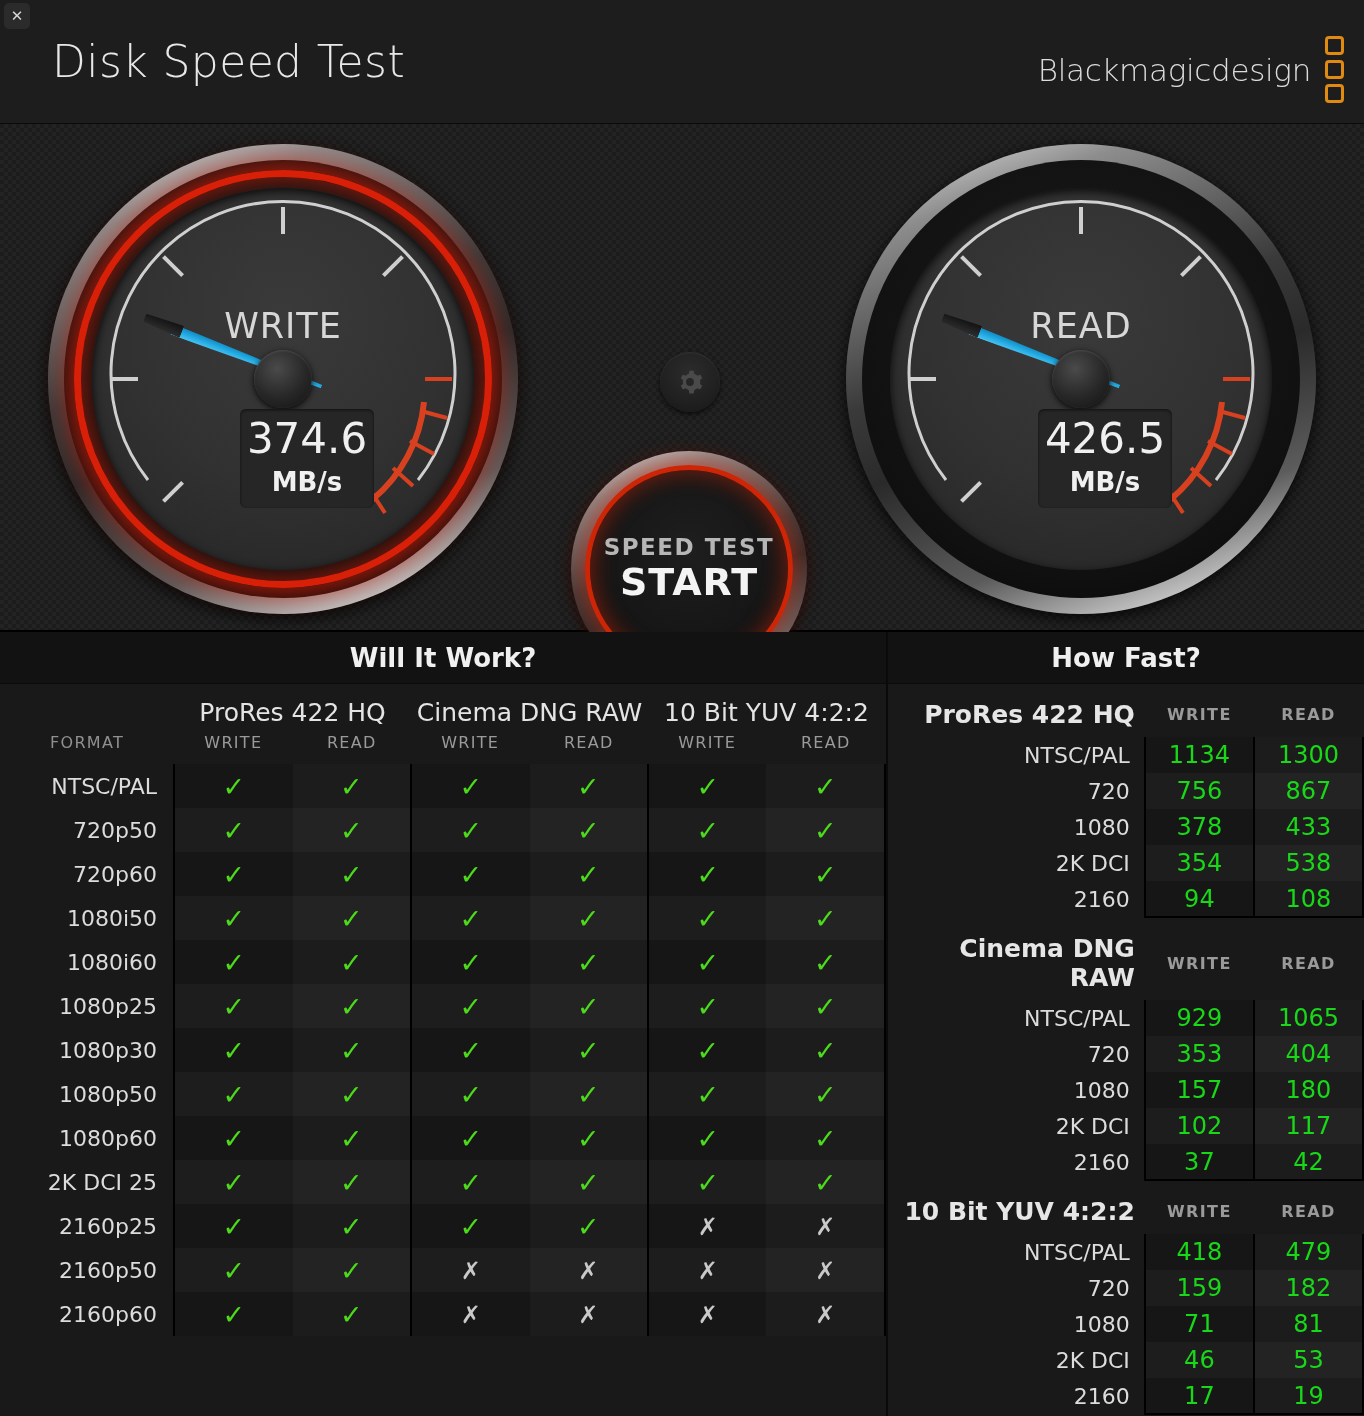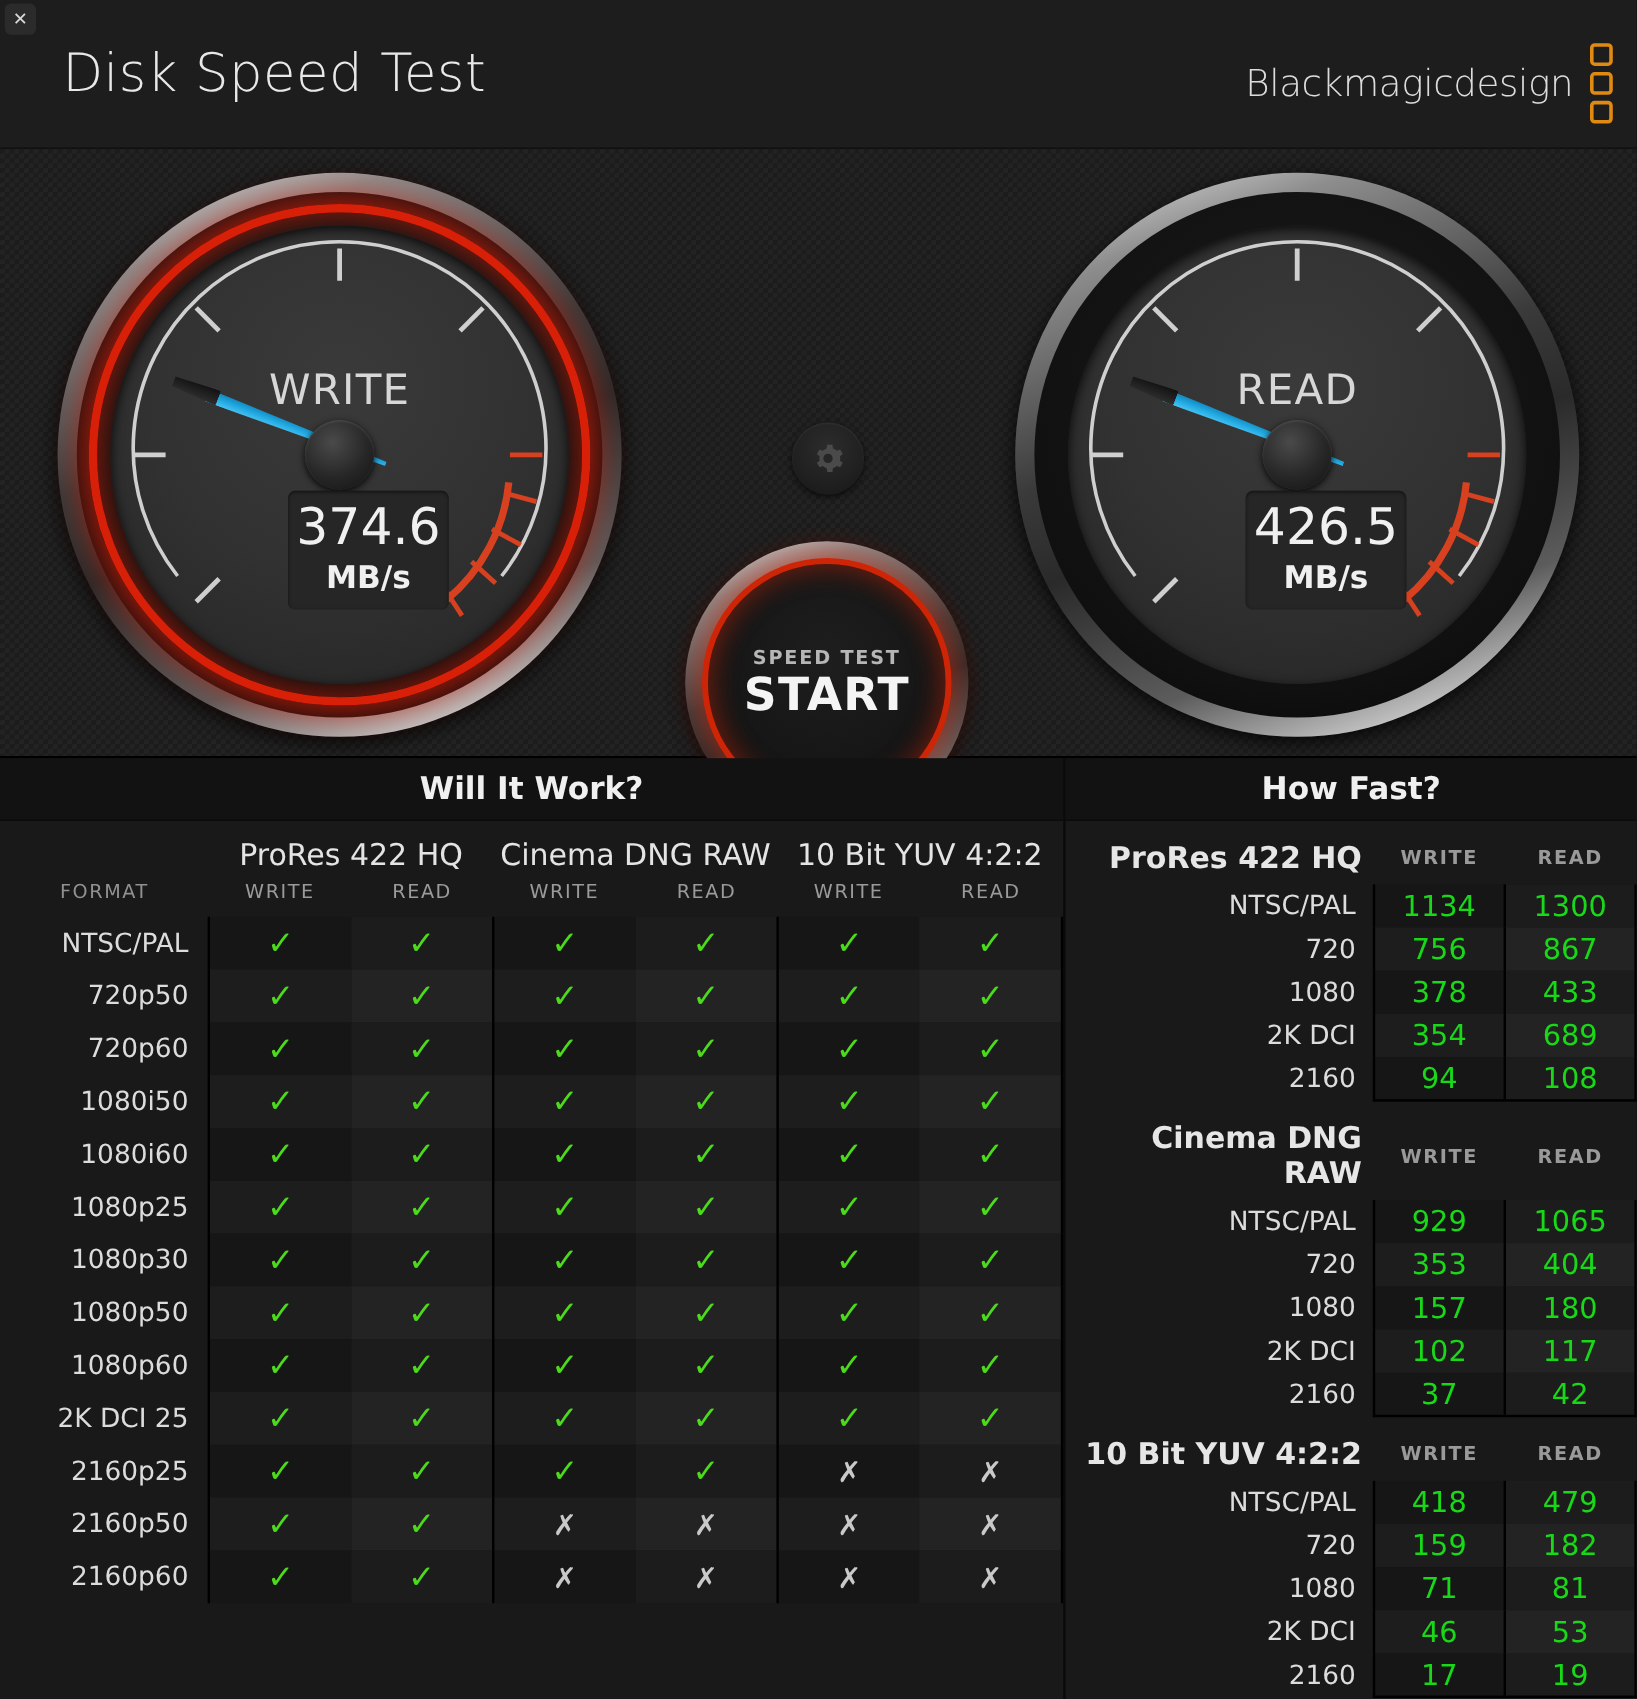--- a/index.html
+++ b/index.html
@@ -164,21 +164,21 @@
     cursor: pointer;
     box-shadow: 0 4px 14px rgba(0,0,0,.8);
   }
   .start-inner {
     position: absolute; inset: 14px; border-radius: 50%;
     background: radial-gradient(circle at 50% 40%, #1e1e1e 0%, #141414 72%, #090909 100%);
     border: 5px solid #cf2507;
     box-shadow: 0 0 22px 5px rgba(207,37,7,.55), inset 0 0 20px 4px rgba(207,37,7,.45);
     display: flex; flex-direction: column; align-items: center; justify-content: center;
   }
-  .start-sub { font-size: 16px; font-weight: bold; color: #b6b6b6; letter-spacing: 1.5px; }
+  .start-sub { font-size: 23px; font-weight: bold; color: #b6b6b6; letter-spacing: 1.5px; }
   .start-main { font-size: 38px; font-weight: bold; color: #f4f4f4; letter-spacing: 1px; margin-top: 0; }
 
   
   .bottom {
     position: absolute; left: 0; top: 632px; width: 1364px; height: 784px;
     background: #191919;
     display: flex;
   }
   .panel-head {
     height: 52px; background: #121212;
@@ -534,21 +534,21 @@
                 <td class="val r">867</td>
               </tr>
               <tr>
                 <td class="lbl">1080</td>
                 <td class="val w">378</td>
                 <td class="val r">433</td>
               </tr>
               <tr>
                 <td class="lbl">2K DCI</td>
                 <td class="val w">354</td>
-                <td class="val r">689</td>
+                <td class="val r">538</td>
               </tr>
               <tr>
                 <td class="lbl">2160</td>
                 <td class="val w">94</td>
                 <td class="val r">108</td>
               </tr>
             </tbody>
           </table>
           <table class="hf">
             <colgroup>

